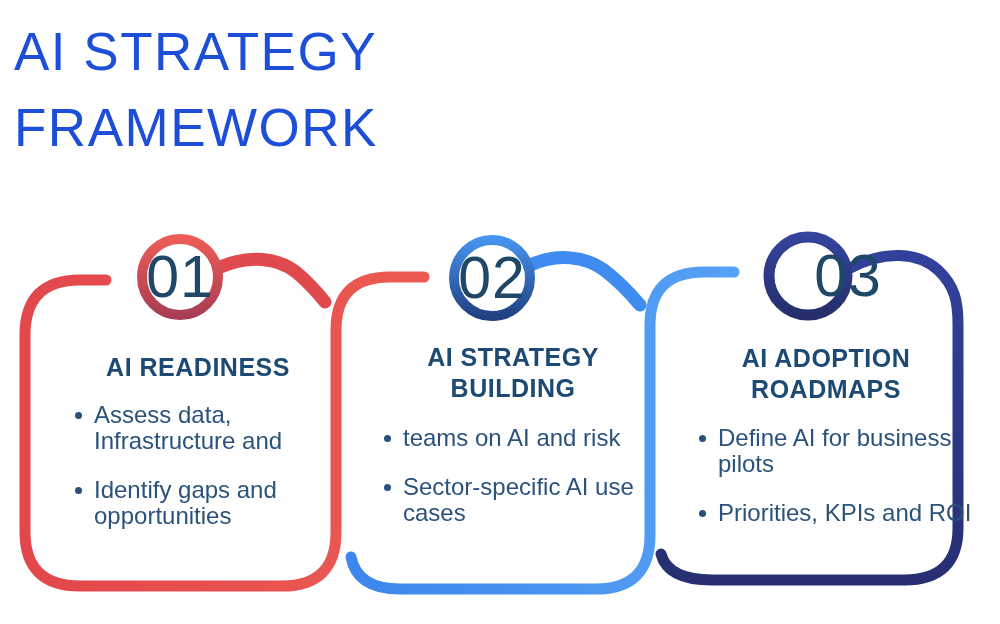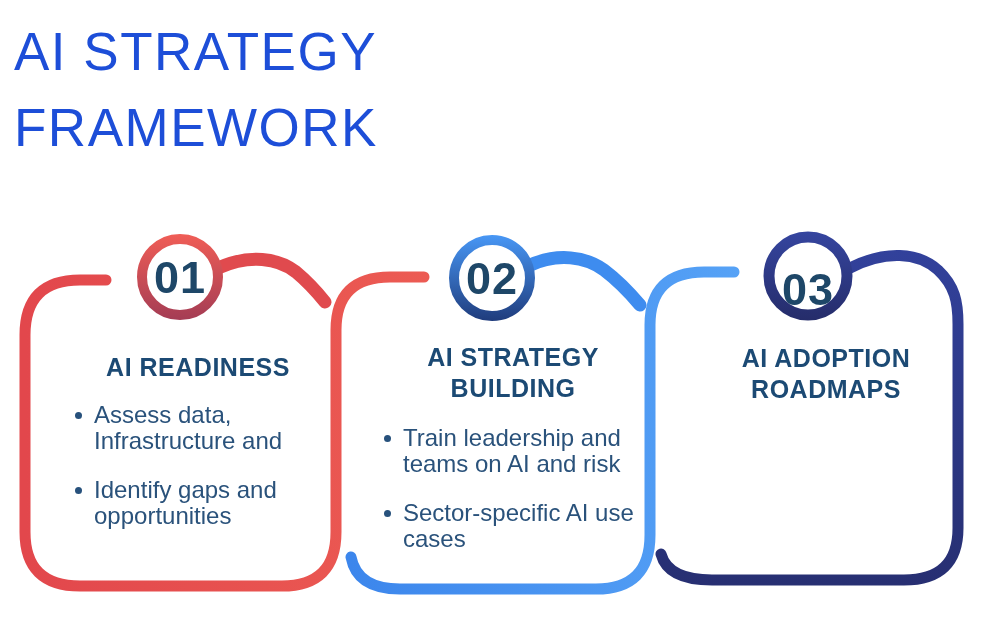--- a/index.html
+++ b/index.html
@@ -9,21 +9,21 @@
   }
   .lineart{position:absolute;left:0;top:0;width:1000px;height:624px;}
   .title{
     position:absolute;top:14px;left:0;width:100%;
     font-size:53px;line-height:76px;font-weight:500;letter-spacing:1.5px;
     color:#1d4ed8;
     padding-left:14px;
   }
   .badge-num{
     position:absolute;transform:translate(-50%,-50%);
-    font-size:45px;font-weight:700;letter-spacing:1px;color:#1E4768;line-height:1;
+    font-size:59px;font-weight:400;letter-spacing:1px;color:#1E4768;line-height:1;
   }
   .heading{
     position:absolute;width:336px;text-align:center;
     font-size:25px;line-height:31px;font-weight:700;letter-spacing:.5px;color:#1C4A74;
   }
   .bullets{position:absolute;}
   .bullet{display:flex;margin-bottom:23px;}
   .dot{
     flex:0 0 auto;width:7px;height:7px;border-radius:50%;
     background:#27517C;margin-top:10px;margin-right:12px;
@@ -78,21 +78,21 @@
     <circle cx="808" cy="276" r="39" fill="#ffffff" stroke="url(#g-ring3)" stroke-width="11"></circle>
   </svg>
 
   <div class="title">
     <div>AI STRATEGY</div>
     <div>FRAMEWORK</div>
   </div>
 
   <div class="badge-num" style="left:180px;top:277px;">01</div>
   <div class="badge-num" style="left:492px;top:278px;">02</div>
-  <div class="badge-num" style="left:808px;top:276px;margin-top:13px;">03</div>
+  <div class="badge-num" style="left:848px;top:276px;">03</div>
 
   <div class="heading" style="left:30px;top:352px;">
     <div>AI READINESS</div>
   </div>
   <div class="bullets" style="left:75px;top:402px;">
     <div class="bullet">
       <span class="dot"></span>
       <span class="lines">
         <span class="ln">Assess data,</span>
         <span class="ln">Infrastructure and</span>
@@ -108,31 +108,45 @@
   </div>
 
   <div class="heading" style="left:345px;top:342px;">
     <div>AI STRATEGY</div>
     <div>BUILDING</div>
   </div>
   <div class="bullets" style="left:384px;top:425px;">
     <div class="bullet">
       <span class="dot"></span>
       <span class="lines">
-        <span class="ln">Train leadership and</span>
         <span class="ln">teams on AI and risk</span>
       </span>
     </div>
     <div class="bullet">
       <span class="dot"></span>
       <span class="lines">
         <span class="ln">Sector-specific AI use</span>
         <span class="ln">cases</span>
       </span>
     </div>
   </div>
 
   <div class="heading" style="left:658px;top:343px;">
     <div>AI ADOPTION</div>
     <div>ROADMAPS</div>
   </div>
+  <div class="bullets" style="left:699px;top:425px;">
+    <div class="bullet">
+      <span class="dot"></span>
+      <span class="lines">
+        <span class="ln">Define AI for business</span>
+        <span class="ln">pilots</span>
+      </span>
+    </div>
+    <div class="bullet">
+      <span class="dot"></span>
+      <span class="lines">
+        <span class="ln">Priorities, KPIs and ROI</span>
+      </span>
+    </div>
+  </div>
 
 </div>
 
 </body></html>

